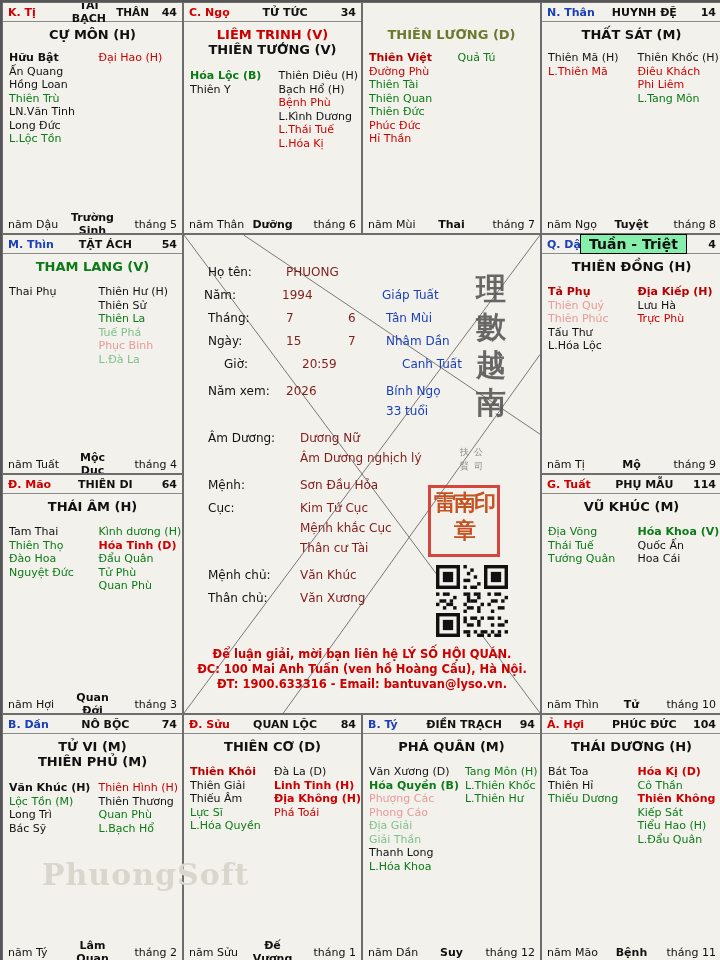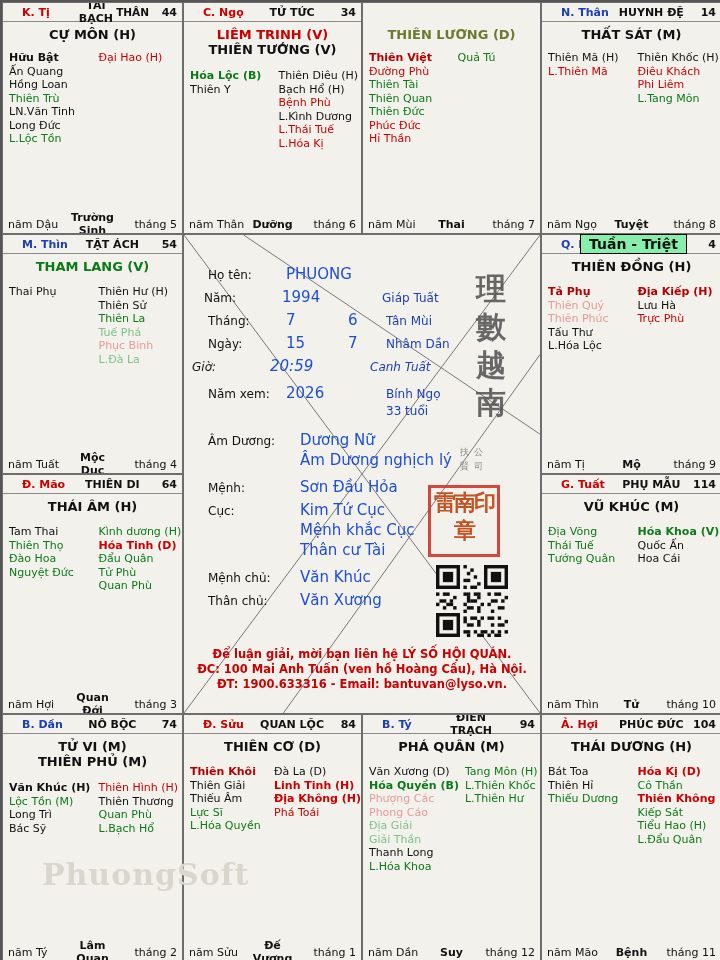--- a/index.html
+++ b/index.html
@@ -26,21 +26,21 @@
     background:#f3f1eb;
     overflow:hidden;
   }
   .cell .hdr{
     position:absolute;left:0;top:0;width:100%;height:19px;
     box-sizing:border-box;
     border-bottom:1px solid #8a8a8a;
     font-size:11px;font-weight:bold;
     display:flex;align-items:center;
   }
-  .hdr .cung{width:30%;padding-left:19px;}
+  .hdr .cung{width:30%;padding-left:5px;}
   .hdr .chi{flex:1;text-align:center;}
   .hdr .num{width:28px;text-align:right;padding-right:5px;color:#111;}
   .cell .star-main{
     position:absolute;top:22px;left:0;width:100%;
     text-align:center;font-weight:bold;font-size:13px;line-height:15px;
   }
   .cell .cols{
     position:absolute;top:0;left:0;width:100%;
     display:flex;
   }
@@ -71,21 +71,21 @@
     position:absolute;left:181px;top:232px;width:358px;height:480px;
     box-sizing:border-box;
     border:1px solid #6d6d6d;
     background:#f3f1eb;
     overflow:hidden;
   }
   .center .lines{position:absolute;left:0;top:0;width:100%;height:100%;}
   .info{position:absolute;left:0;top:0;width:100%;height:100%;}
   .row{position:absolute;display:flex;align-items:baseline;}
   .lbl{color:#111;font-size:12px;}
-  .val{color:#1d4ed8;font-size:15px;}
+  .val{color:#7f1d1d;font-size:12px;}
   .val2{color:#1a3fb8;font-size:12px;}
   .bigchar{
     position:absolute;
     color:#4f4f4f;
     font-family:"DejaVu Serif","Liberation Serif",serif;
     font-size:30px;font-weight:bold;
     opacity:.85;
   }
   .seal{
     position:absolute;
@@ -514,21 +514,21 @@
         <span class="val2">Tân Mùi</span>
       </div>
 
       <div class="row" style="left:24px;top:99px;">
         <span class="lbl" style="width:78px;">Ngày:</span>
         <span class="val" style="width:62px;">15</span>
         <span class="val" style="width:38px;">7</span>
         <span class="val2">Nhâm Dần</span>
       </div>
 
-      <div class="row" style="left:8px;top:122px;font-style:italic;">
+      <div class="row" style="left:40px;top:122px;">
         <span class="lbl" style="width:78px;">Giờ:</span>
         <span class="val" style="width:100px;">20:59</span>
         <span class="val2">Canh Tuất</span>
       </div>
 
       <div class="row" style="left:24px;top:149px;">
         <span class="lbl" style="width:78px;">Năm xem:</span>
         <span class="val" style="width:100px;">2026</span>
         <span class="val2">Bính Ngọ</span>
       </div>

